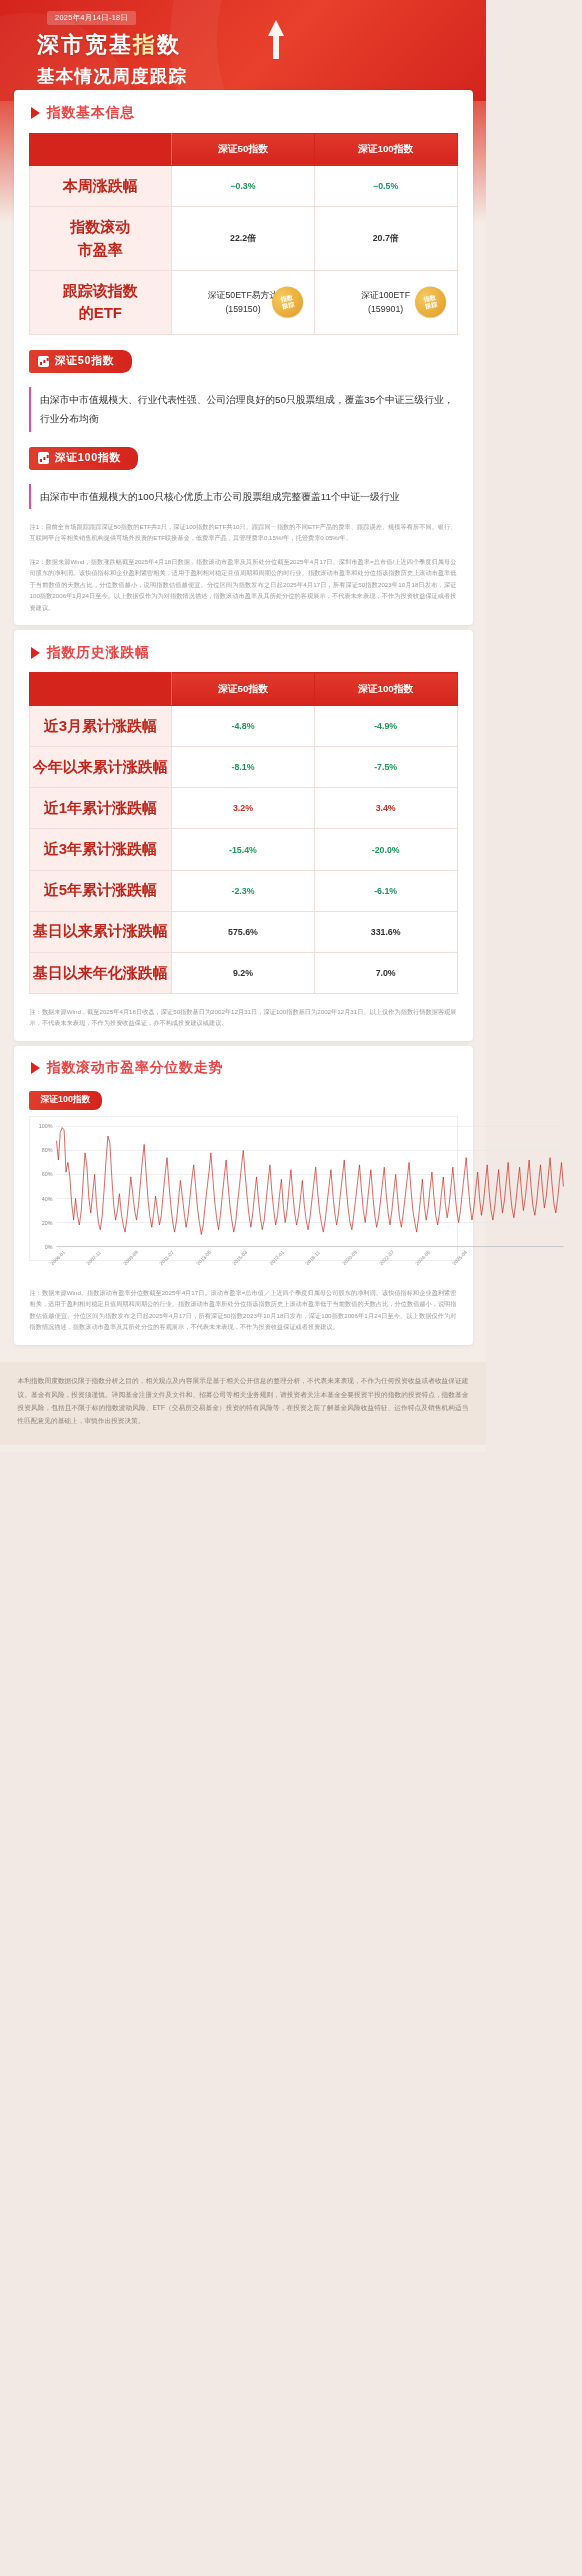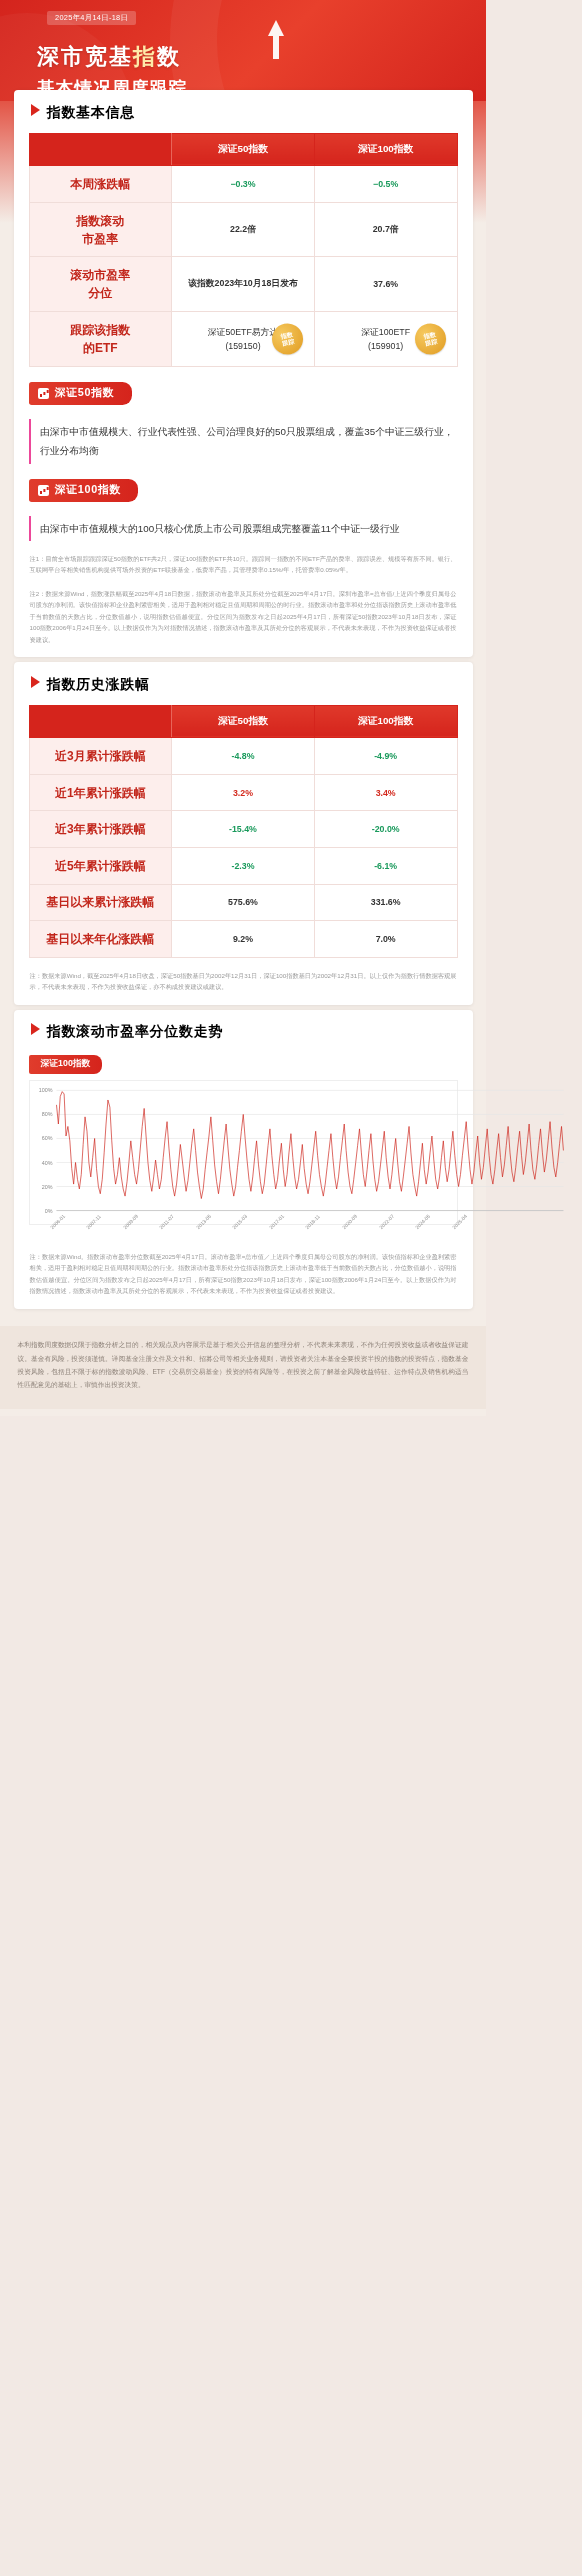--- a/index.html
+++ b/index.html
@@ -52,21 +52,20 @@
     position:absolute;
     left: 37px; top: 30px;
     z-index: 3;
   }
   .title-main{
     font-size: 22px;
     font-weight: bold;
     color:#fff;
     letter-spacing: 2px;
     text-shadow: 0 1.3px 2.7px rgba(0,0,0,.18);
-    margin-top: 12px;
   }
   .title-main .hl{ color:#ffe9a8; }
   .title-sub{
     font-size: 17.5px;
     font-weight: bold;
     color:#fff;
     letter-spacing: 1.3px;
     margin-top: 4px;
   }
   .arrow-deco{
@@ -93,25 +92,25 @@
     background:#fff;
     border-radius: 4px;
     box-shadow: 0 0.7px 3.4px rgba(0,0,0,.07);
     position: relative;
     padding-bottom: 12px;
   }
   .card.first{ margin-top: -10.8px; }
   .card + .card{ margin-top: 5px; }
   .sec-title{
     display:flex;
-    align-items:flex-start;
+    align-items:center;
     padding: 13.5px 0 10.8px 17.5px;
     font-size: 14px;
     font-weight: bold;
-    color: #000000;
+    color: #ef4444;
     letter-spacing: 0.7px;
   }
   .sec-title .tri{
     width:0;height:0;
     border-top: 6px solid transparent;
     border-bottom: 6px solid transparent;
     border-left: 9.4px solid #d9261d;
     margin-right: 6.7px;
   }
   
@@ -133,21 +132,21 @@
     font-size: 9.8px;
     font-weight:bold;
     border-color:#d5241c;
     padding: 9.4px 2.7px;
   }
   .tbl thead th.blank{ background:#d5241c; border-right-color:#e8655a;}
   .tbl td.rowhead{
     background:#fdeeec;
     color:#c2261b;
     font-weight:bold;
-    font-size: 12px;
+    font-size: 15px;
     width: 108px;
     line-height:1.5;
   }
   .val-red{ color:#d32a1e; font-weight:bold; font-size:9.4px; }
   .val-green{ color:#1a9a5c; font-weight:bold; font-size:9.4px; }
   .val-dark{ color:#333; font-weight:bold; font-size:9.4px;}
   .etf-cell{ position:relative; line-height:1.6; font-size:8.8px; }
   .seal{
     position:absolute;
     right: 10.8px; top: 50%;
@@ -282,26 +281,20 @@
         <tr>
           <td class="rowhead">本周涨跌幅</td>
           <td class="val-green">−0.3%</td>
           <td class="val-green">−0.5%</td>
         </tr>
         <tr>
           <td class="rowhead" style="white-space:pre-line">指数滚动
 市盈率</td>
           <td class="val-dark">22.2倍</td>
           <td class="val-dark">20.7倍</td>
-        </tr>
-        <tr>
-          <td class="rowhead" style="white-space:pre-line">滚动市盈率
-分位</td>
-          <td class="val-dark">该指数2023年10月18日发布</td>
-          <td class="val-dark">37.6%</td>
         </tr>
         <tr>
           <td class="rowhead" style="white-space:pre-line">跟踪该指数
 的ETF</td>
           <td class="etf-cell">
             <span style="white-space:pre-line">深证50ETF易方达
 (159150)</span>
             <span class="seal" style="white-space:pre-line">指数
 跟踪</span>
           </td>
@@ -346,20 +339,25 @@
           <th class="blank"></th>
           <th>深证50指数</th>
           <th>深证100指数</th>
         </tr>
       </thead>
       <tbody>
         <tr>
           <td class="rowhead">近3月累计涨跌幅</td>
           <td class="val-green">-4.8%</td>
           <td class="val-green">-4.9%</td>
+        </tr>
+        <tr>
+          <td class="rowhead">今年以来累计涨跌幅</td>
+          <td class="val-green">-8.1%</td>
+          <td class="val-green">-7.5%</td>
         </tr>
         <tr>
           <td class="rowhead">近1年累计涨跌幅</td>
           <td class="val-red">3.2%</td>
           <td class="val-red">3.4%</td>
         </tr>
         <tr>
           <td class="rowhead">近3年累计涨跌幅</td>
           <td class="val-green">-15.4%</td>
           <td class="val-green">-20.0%</td>

